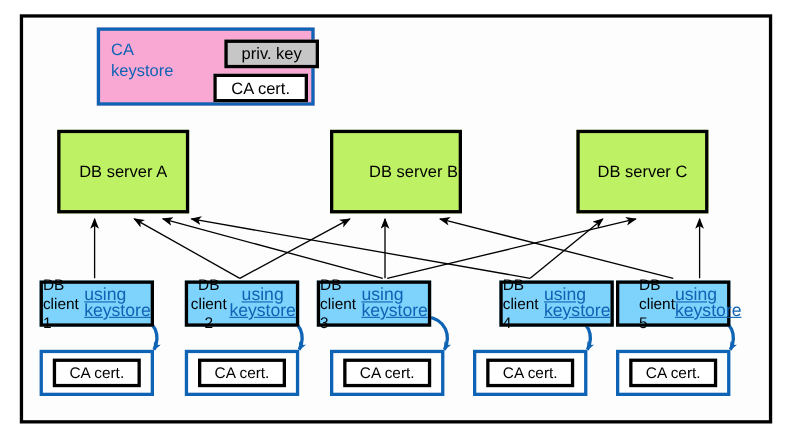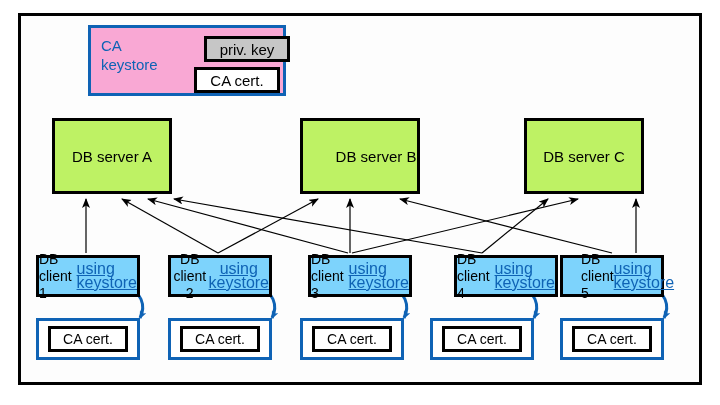--- a/index.html
+++ b/index.html
@@ -208,21 +208,21 @@
   <div class="server-box" style="left:524px;">DB server C</div>
 
   <div class="client-box" style="left:36px;">
     <div class="client-title">DB client 1</div>
     <div class="client-sub">using keystore</div>
   </div>
   <div class="client-box" style="left:168px;text-align:center;">
     <div class="client-title">DB client 2</div>
     <div class="client-sub">using keystore</div>
   </div>
-  <div class="client-box" style="left:308px;">
+  <div class="client-box" style="left:288px;">
     <div class="client-title">DB client 3</div>
     <div class="client-sub">using keystore</div>
   </div>
   <div class="client-box" style="left:454px;">
     <div class="client-title">DB client 4</div>
     <div class="client-sub">using keystore</div>
   </div>
   <div class="client-box" style="left:560px;padding-left:31px;">
     <div class="client-title">DB client 5</div>
     <div class="client-sub">using keystore</div>

